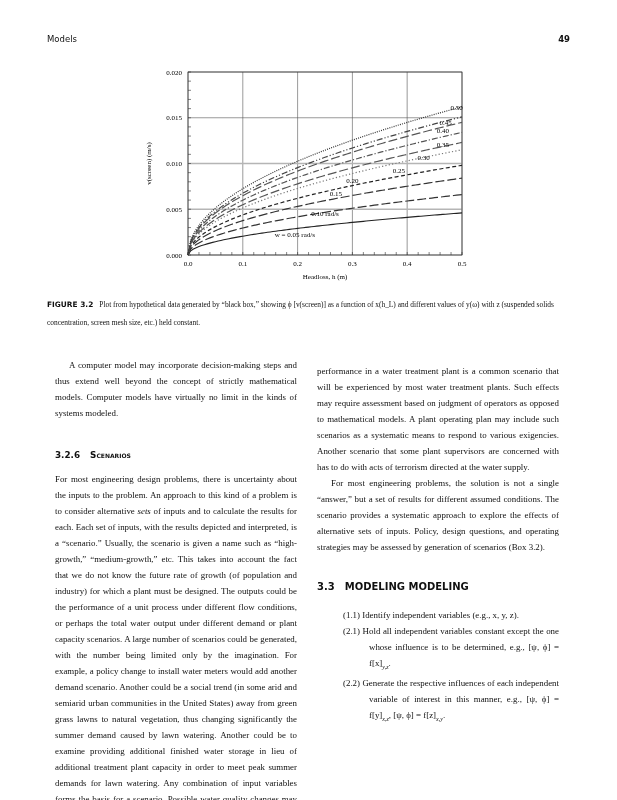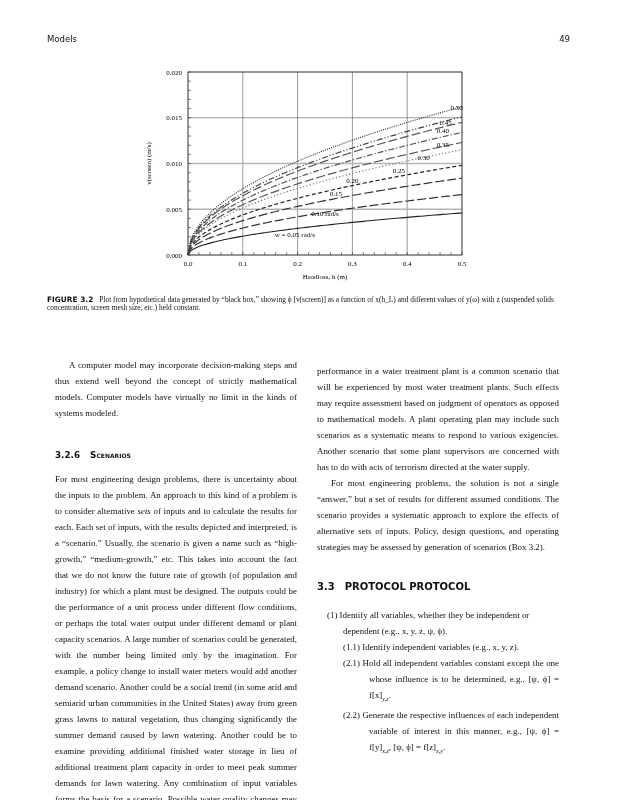--- a/index.html
+++ b/index.html
@@ -1,22 +1,22 @@
 <!DOCTYPE html>
 <html><head>
 <meta charset="utf-8">
 <style>
   html, body { margin: 0; padding: 0; background: #ffffff; }
   body { width: 617px; height: 800px; position: relative; overflow: hidden; color: #111; }
   .running-head { position: absolute; top: 34px; left: 47px; right: 47px; height: 14px; font-family: "DejaVu Sans", sans-serif; font-size: 8.5px; }
   .running-head .left { position: absolute; left: 0; top: 0; }
-  .running-head .right { position: absolute; right: 0; top: 0; font-weight: normal; }
+  .running-head .right { position: absolute; right: 0; top: 0; font-weight: bold; }
   .figure { position: absolute; left: 0; top: 60px; width: 617px; height: 230px; }
   .figure svg { position: absolute; left: 0; top: 0; }
-  .caption { position: absolute; left: 47px; width: 525px; top: 296px; font-family: "Liberation Serif", serif; font-size: 7.4px; line-height: 8px; }
+  .caption { position: absolute; left: 47px; width: 525px; top: 296px; font-family: "Liberation Serif", serif; font-size: 7.4px; line-height: 18px; }
   .caption .fig-label { font-family: "DejaVu Sans", sans-serif; font-weight: bold; margin-right: 6px; }
   .col { position: absolute; top: 357px; font-family: "Liberation Serif", serif; font-size: 8.9px; line-height: 16px; text-align: justify; }
   .col.left-col { left: 55px; width: 242px; }
   .col.right-col { left: 317px; width: 242px; top: 363px; }
   .col p { margin: 0; }
   .indent { text-indent: 14px; }
   .section-head { font-family: "DejaVu Sans", sans-serif; font-weight: bold; font-size: 8.8px; margin: 26px 0 8px 0; }
   .section-head .num { margin-right: 10px; }
   .smallcaps { font-variant: small-caps; }
   .protocol-head { font-family: "DejaVu Sans", sans-serif; font-weight: bold; font-size: 10px; margin: 24px 0 6px 0; }
@@ -142,21 +142,20 @@
   <div class="section-head">
     <span class="num">3.2.6</span><span class="smallcaps">Scenarios</span>
   </div>
   <p><span>For most engineering design problems, there is uncertainty about the inputs to the problem. An approach to this kind of a problem is to consider alternative </span><em>sets</em><span> of inputs and to calculate the results for each. Each set of inputs, with the results depicted and interpreted, is a “scenario.” Usually, the scenario is given a name such as “high-growth,” “medium-growth,” etc. This takes into account the fact that we do not know the future rate of growth (of population and industry) for which a plant must be designed. The outputs could be the performance of a unit process under different flow conditions, or perhaps the total water output under different demand or plant capacity scenarios. A large number of scenarios could be generated, with the number being limited only by the imagination. For example, a policy change to install water meters would add another demand scenario. Another could be a social trend (in some arid and semiarid urban communities in the United States) away from green grass lawns to natural vegetation, thus changing significantly the summer demand caused by lawn watering. Another could be to examine providing additional finished water storage in lieu of additional treatment plant capacity in order to meet peak summer demands for lawn watering. Any combination of input variables forms the basis for a scenario. Possible water quality changes may be another area for scenarios. The effect of sudden high turbidity levels (due to heavy rainfall) on process</span></p>
 </div>
 
 <div class="col right-col">
   <p>performance in a water treatment plant is a common scenario that will be experienced by most water treatment plants. Such effects may require assessment based on judgment of operators as opposed to mathematical models. A plant operating plan may include such scenarios as a systematic means to respond to various exigencies. Another scenario that some plant supervisors are concerned with has to do with acts of terrorism directed at the water supply.</p>
   <p class="indent">For most engineering problems, the solution is not a single “answer,” but a set of results for different assumed conditions. The scenario provides a systematic approach to explore the effects of alternative sets of inputs. Policy, design questions, and operating strategies may be assessed by generation of scenarios (Box 3.2).</p>
   <div class="protocol-head">
-    <span class="num">3.3</span><span>PROTOCOL PROTOCOL</span>
+    <span class="num">3.3</span><span>MODELING MODELING</span>
   </div>
   <div class="steps" style="margin-top:12px;">
-    <div class="step">(1) Identify all variables, whether they be independent or dependent (e.g., x, y, z, ψ, ϕ).</div>
     <div class="substep">(1.1) Identify independent variables (e.g., x, y, z).</div>
     <div class="subsub"><span>(2.1) Hold all independent variables constant except the one whose influence is to be determined, e.g., [ψ, ϕ] = f[x]</span><span class="sub">y,z</span><span>.</span></div>
     <div class="subsub"><span>(2.2) Generate the respective influences of each independent variable of interest in this manner, e.g., [ψ, ϕ] = f[y]</span><span class="sub">x,z</span><span>, [ψ, ϕ] = f[z]</span><span class="sub">x,y</span><span>.</span></div>
   </div>
 </div>
 
 </body></html>

